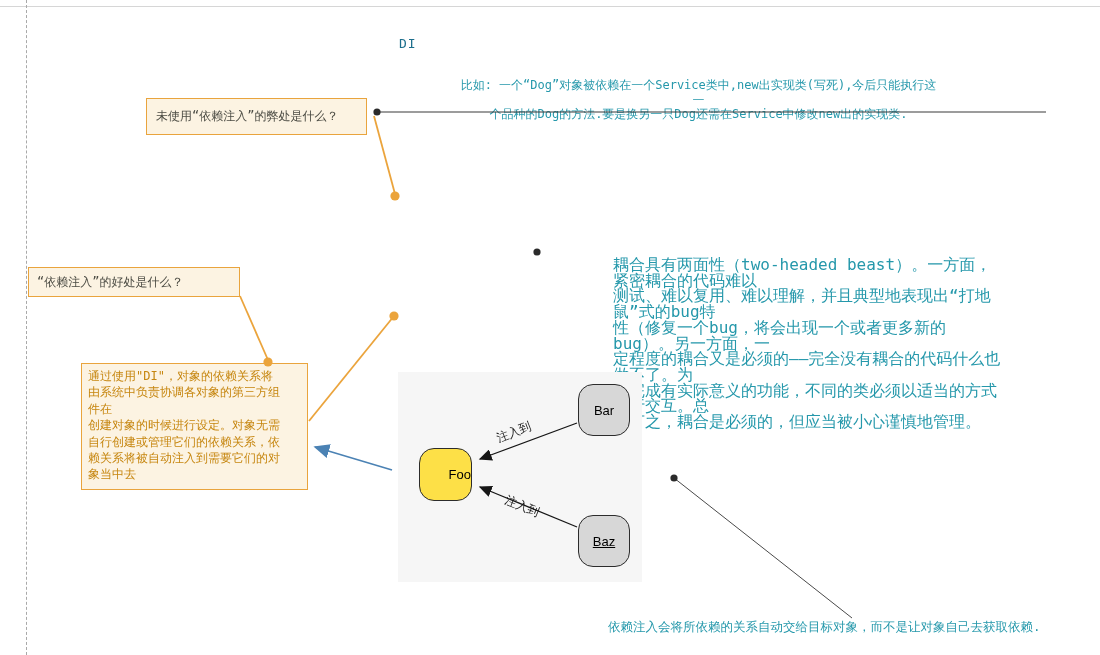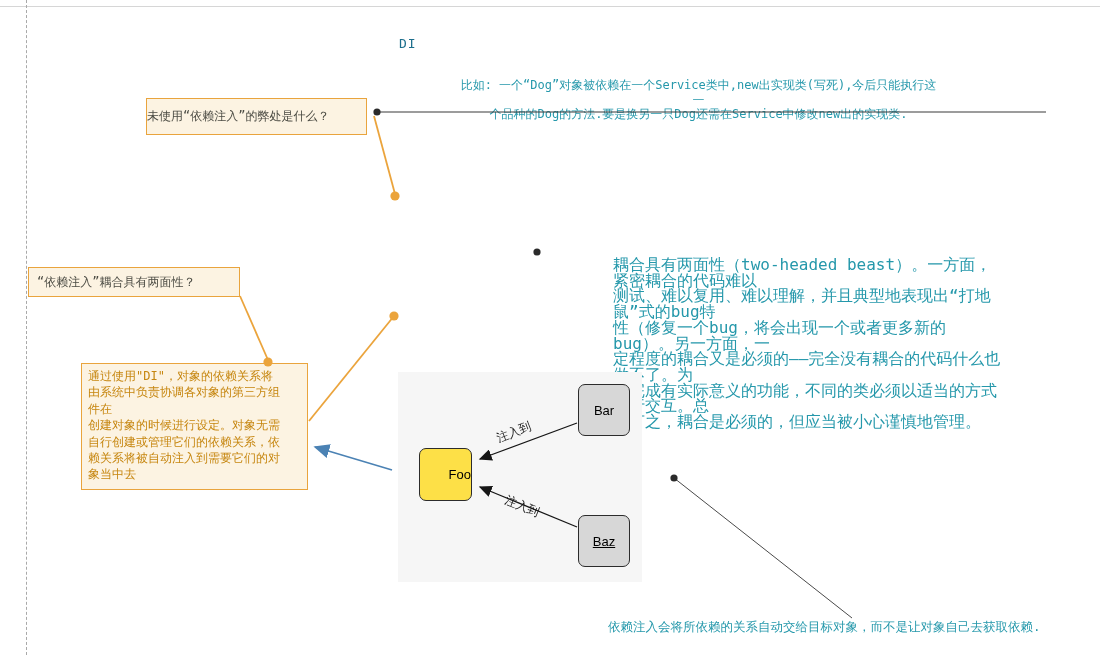--- a/index.html
+++ b/index.html
@@ -18,33 +18,33 @@
   .teal{color:#2598ab;}
   .note-example{position:absolute;left:455px;top:78px;width:487px;font-size:12px;
     line-height:14.5px;text-align:center;white-space:pre-line;}
   .note-coupling{position:absolute;left:613px;top:257px;width:390px;font-size:16px;
     line-height:15.7px;white-space:pre-line;}
   .note-summary{position:absolute;left:608px;top:619px;width:480px;font-size:12.5px;}
 
   
   .callout{position:absolute;background:#fcf3e2;border:1px solid #e9a43d;box-sizing:border-box;
     display:flex;align-items:center;font-size:12px;color:#4b4b43;}
-  .box-disadvantage{left:146px;top:98px;width:221px;height:37px;}
+  .box-disadvantage{left:146px;top:98px;width:221px;height:37px;padding-left:9px;}
   .box-benefit{left:28px;top:267px;width:212px;height:30px;padding-left:8px;}
   .box-di-explanation{left:81px;top:363px;width:227px;height:127px;align-items:flex-start;
     padding:4px 4px 0 6px;color:#c6860f;line-height:16.4px;white-space:pre-line;overflow:hidden;}
 
   
   .box-traditional{position:absolute;left:262px;top:196px;width:271px;height:120px;
     background:#fff;border:1px solid #222;box-sizing:border-box;font-size:12px;
     color:#1a879e;line-height:16.3px;padding:2px 2px 0 3px;white-space:pre-line;overflow:hidden;}
 
   
   .embedded-image{position:absolute;left:398px;top:372px;width:244px;height:210px;background:#f6f6f6;}
-  .dnode{position:absolute;box-sizing:border-box;border:1.5px solid #2c2c2c;border-radius:7px;
+  .dnode{position:absolute;box-sizing:border-box;border:1.5px solid #2c2c2c;border-radius:15px;
     display:flex;align-items:center;justify-content:center;
     font-family:"Liberation Sans",sans-serif;font-size:13px;color:#000;}
   .dnode-bar{left:578px;top:384px;width:52px;height:52px;background:#d7d7d7;}
   .dnode-baz{left:578px;top:515px;width:52px;height:52px;background:#d7d7d7;text-decoration:underline;}
   .dnode-foo{left:419px;top:448px;width:53px;height:53px;background:#fde047;justify-content:flex-end;}
   .inject-label{position:absolute;font-size:12px;color:#1c1c1c;white-space:nowrap;}
   .inject-top{left:496px;top:424px;transform:rotate(-21deg);}
   .inject-bottom{left:504px;top:498px;transform:rotate(22deg);}
 
   .connector-layer{position:absolute;left:0;top:0;width:1100px;height:655px;pointer-events:none;}
@@ -68,21 +68,21 @@
 
 
   <div class="note-coupling teal">耦合具有两面性（two-headed beast）。一方面，紧密耦合的代码难以
 测试、难以复用、难以理解，并且典型地表现出“打地鼠”式的bug特
 性（修复一个bug，将会出现一个或者更多新的bug）。另一方面，一
 定程度的耦合又是必须的——完全没有耦合的代码什么也做不了。为
 了完成有实际意义的功能，不同的类必须以适当的方式进行交互。总
 而言之，耦合是必须的，但应当被小心谨慎地管理。</div>
 
   <div class="callout box-benefit">
-      <span>“依赖注入”耦合具有两面性？</span>
+      <span>“依赖注入”的好处是什么？</span>
     </div>
 
   <div class="callout box-di-explanation">通过使用"DI"，对象的依赖关系将
 由系统中负责协调各对象的第三方组
 件在
 创建对象的时候进行设定。对象无需
 自行创建或管理它们的依赖关系，依
 赖关系将被自动注入到需要它们的对
 象当中去</div>
 

